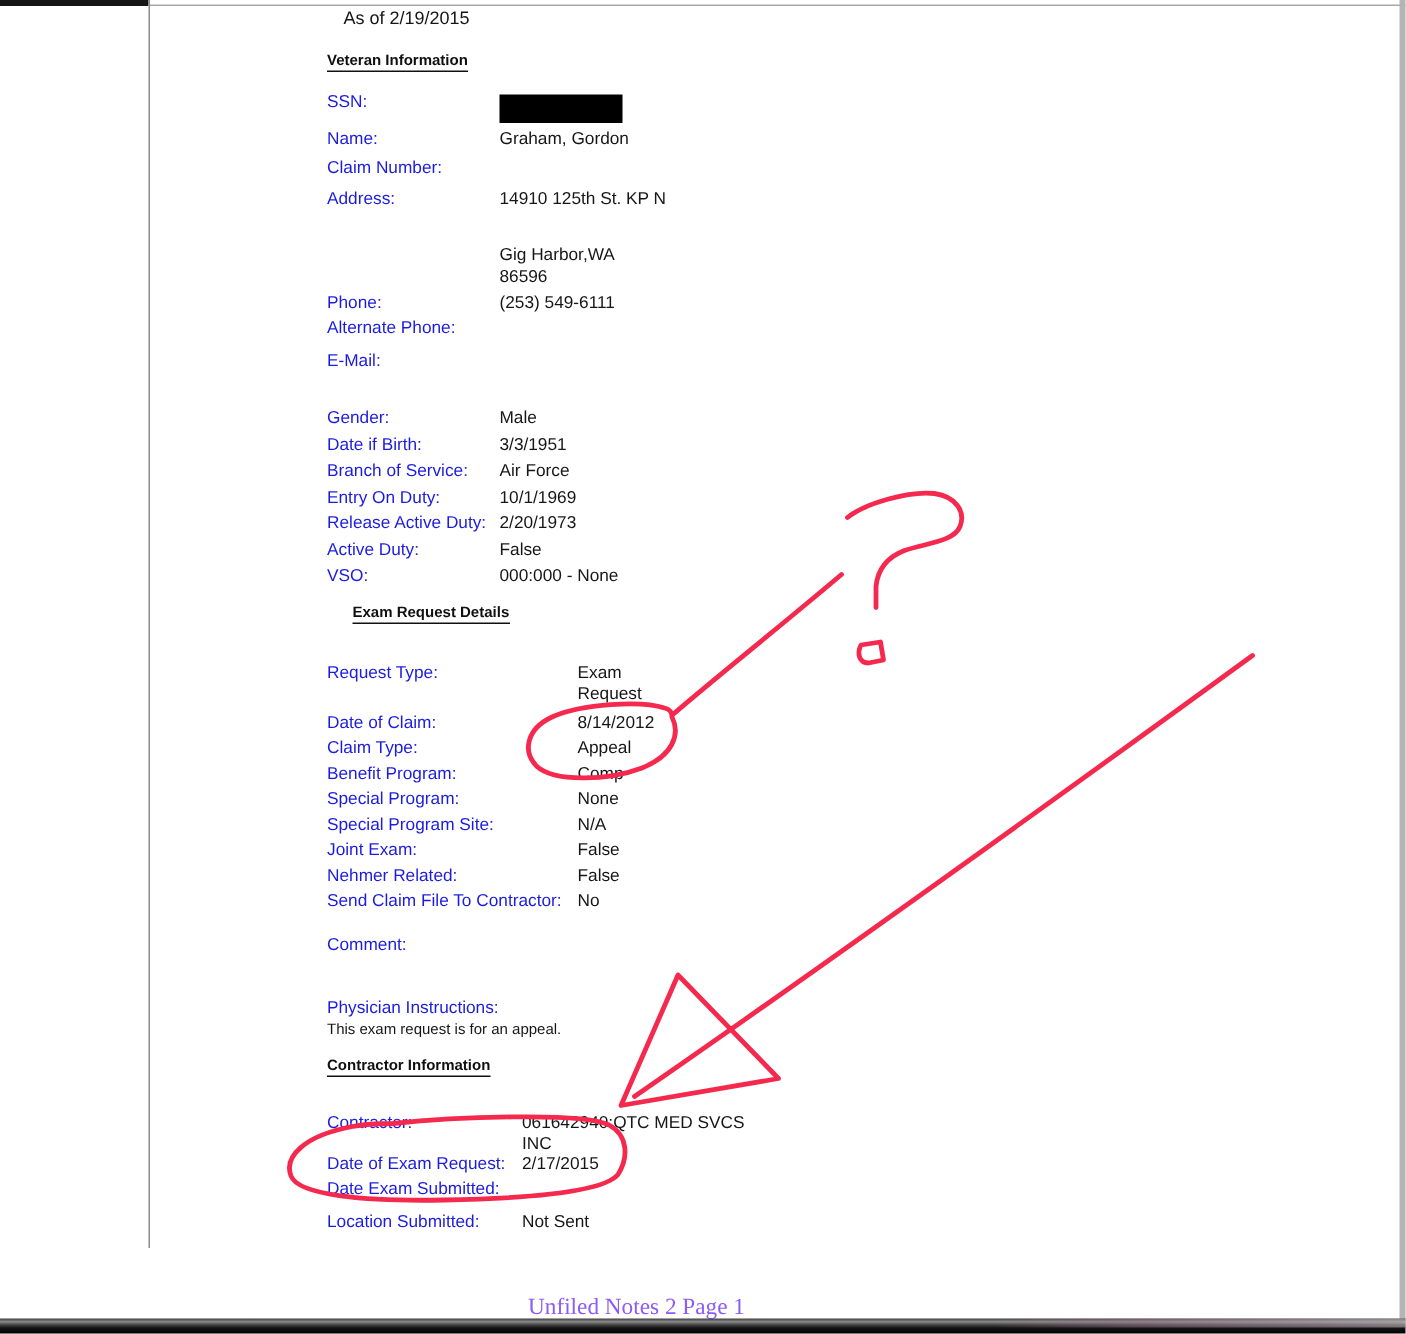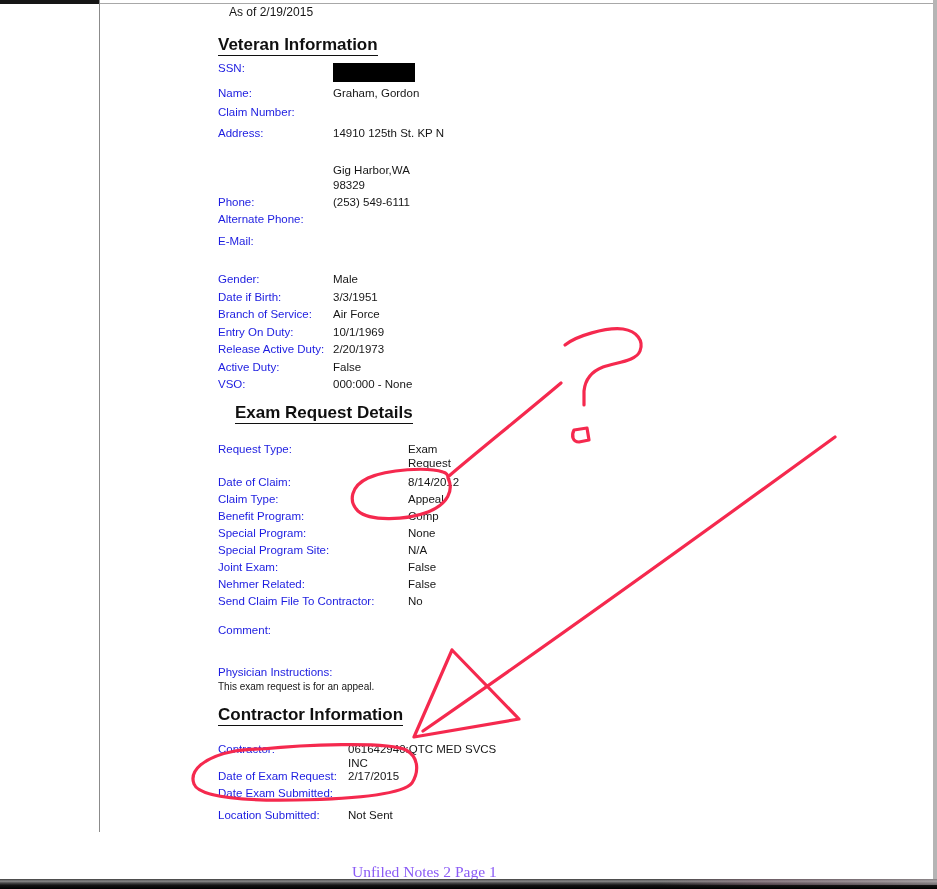--- a/index.html
+++ b/index.html
@@ -20,30 +20,30 @@
     position:absolute;left:0;top:879px;width:937px;height:10px;z-index:7;
     background:linear-gradient(to bottom,#3c3c3c 0%,#8a8a8a 22%,#4a4a4a 40%,#141414 62%,#000 100%);
   }
   .bottom-bar-tint{
     position:absolute;left:660px;top:0;width:277px;height:6px;
     background:linear-gradient(to right,rgba(150,110,130,0) 0%,rgba(160,120,140,0.38) 35%,rgba(190,170,180,0.45) 80%,rgba(200,190,195,0.5) 100%);
   }
 
   
   .as-of{position:absolute;left:218px;top:5px;font-size:12px;color:var(--value_black,#161616);margin-left:11px;}
-  .heading{position:absolute;left:218px;font-size:17px;font-weight:bold;color:#101010;}
+  .heading{position:absolute;left:218px;font-size:10px;font-weight:bold;color:#101010;}
   .heading span{border-bottom:1.6px solid #101010;padding-bottom:1px;}
   .h-vet{top:35px;} .h-exam{top:403px;padding-left:17px;} .h-con{top:705px;}
 
   .sec{position:absolute;left:218px;font-size:11.5px;line-height:1.15;}
   .row{display:flex;align-items:flex-start;height:17px;}
   .lbl{color:var(--label_blue,#1c1ce0);flex:0 0 auto;}
   .val{color:var(--value_black,#161616);white-space:nowrap;}
   .sec-vet .lbl{width:115px;}
-  .sec-exam .lbl{width:190px;}
+  .sec-exam .lbl{width:167px;}
   .sec-con .lbl{width:130px;}
 
   .b-vet{top:62px;} .b-gender{top:273px;} .b-exam{top:443px;} .b-con{top:743px;}
   .b-gender .row{height:17.5px;}
   .h21{height:21px}.h19{height:19px}.h15{height:15px}.h14{height:14px}
   .h13{height:13px}.h22{height:22px}
   .mt2{margin-top:2px}.mt4{margin-top:4px}.mt5{margin-top:5px}.mt18{margin-top:18px}
 
   .redact{display:inline-block;width:82px;height:19px;margin-top:1px;background:var(--redaction_black,#000);}
 
@@ -90,21 +90,21 @@
     <div class="row h19">
       <span class="lbl">Address:</span>
       <span class="val">14910 125th St. KP N</span>
     </div>
     <div class="row h15 mt18">
       <span class="lbl"></span>
       <span class="val">Gig Harbor,WA</span>
     </div>
     <div class="row h15">
       <span class="lbl"></span>
-      <span class="val">98329</span>
+      <span class="val">86596</span>
     </div>
     <div class="row mt2">
       <span class="lbl">Phone:</span>
       <span class="val">(253) 549-6111</span>
     </div>
     <div class="row">
       <span class="lbl">Alternate Phone:</span>
       <span class="val"></span>
     </div>
     <div class="row mt5">

